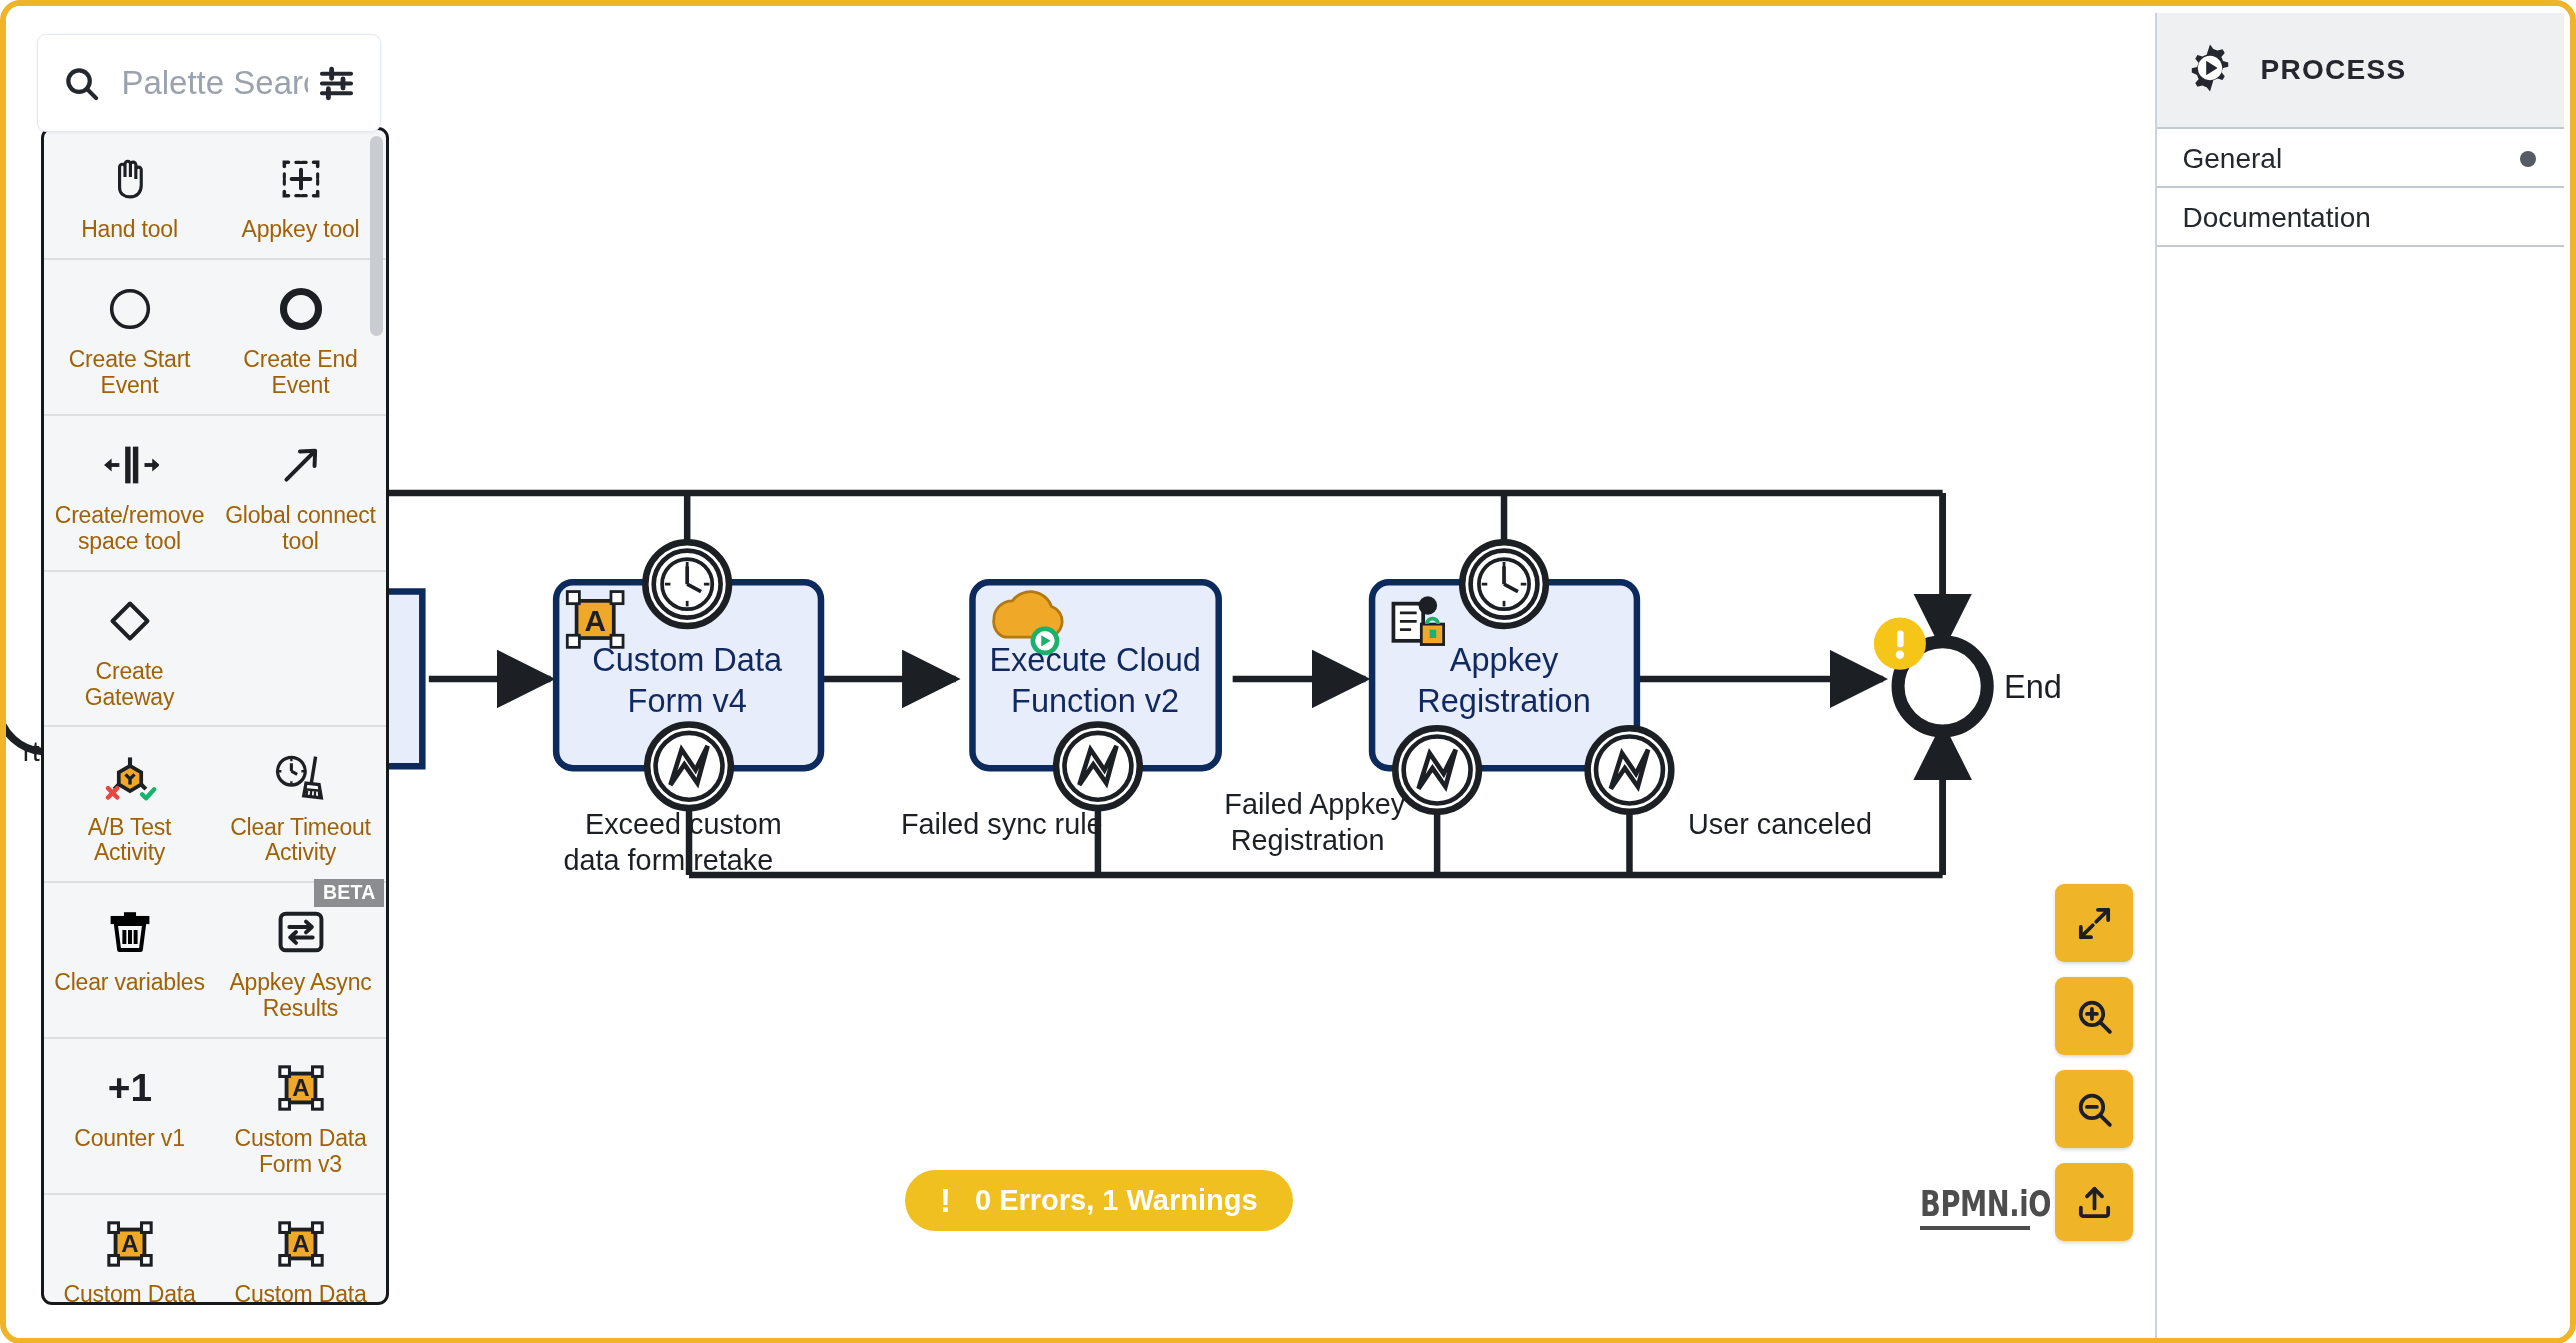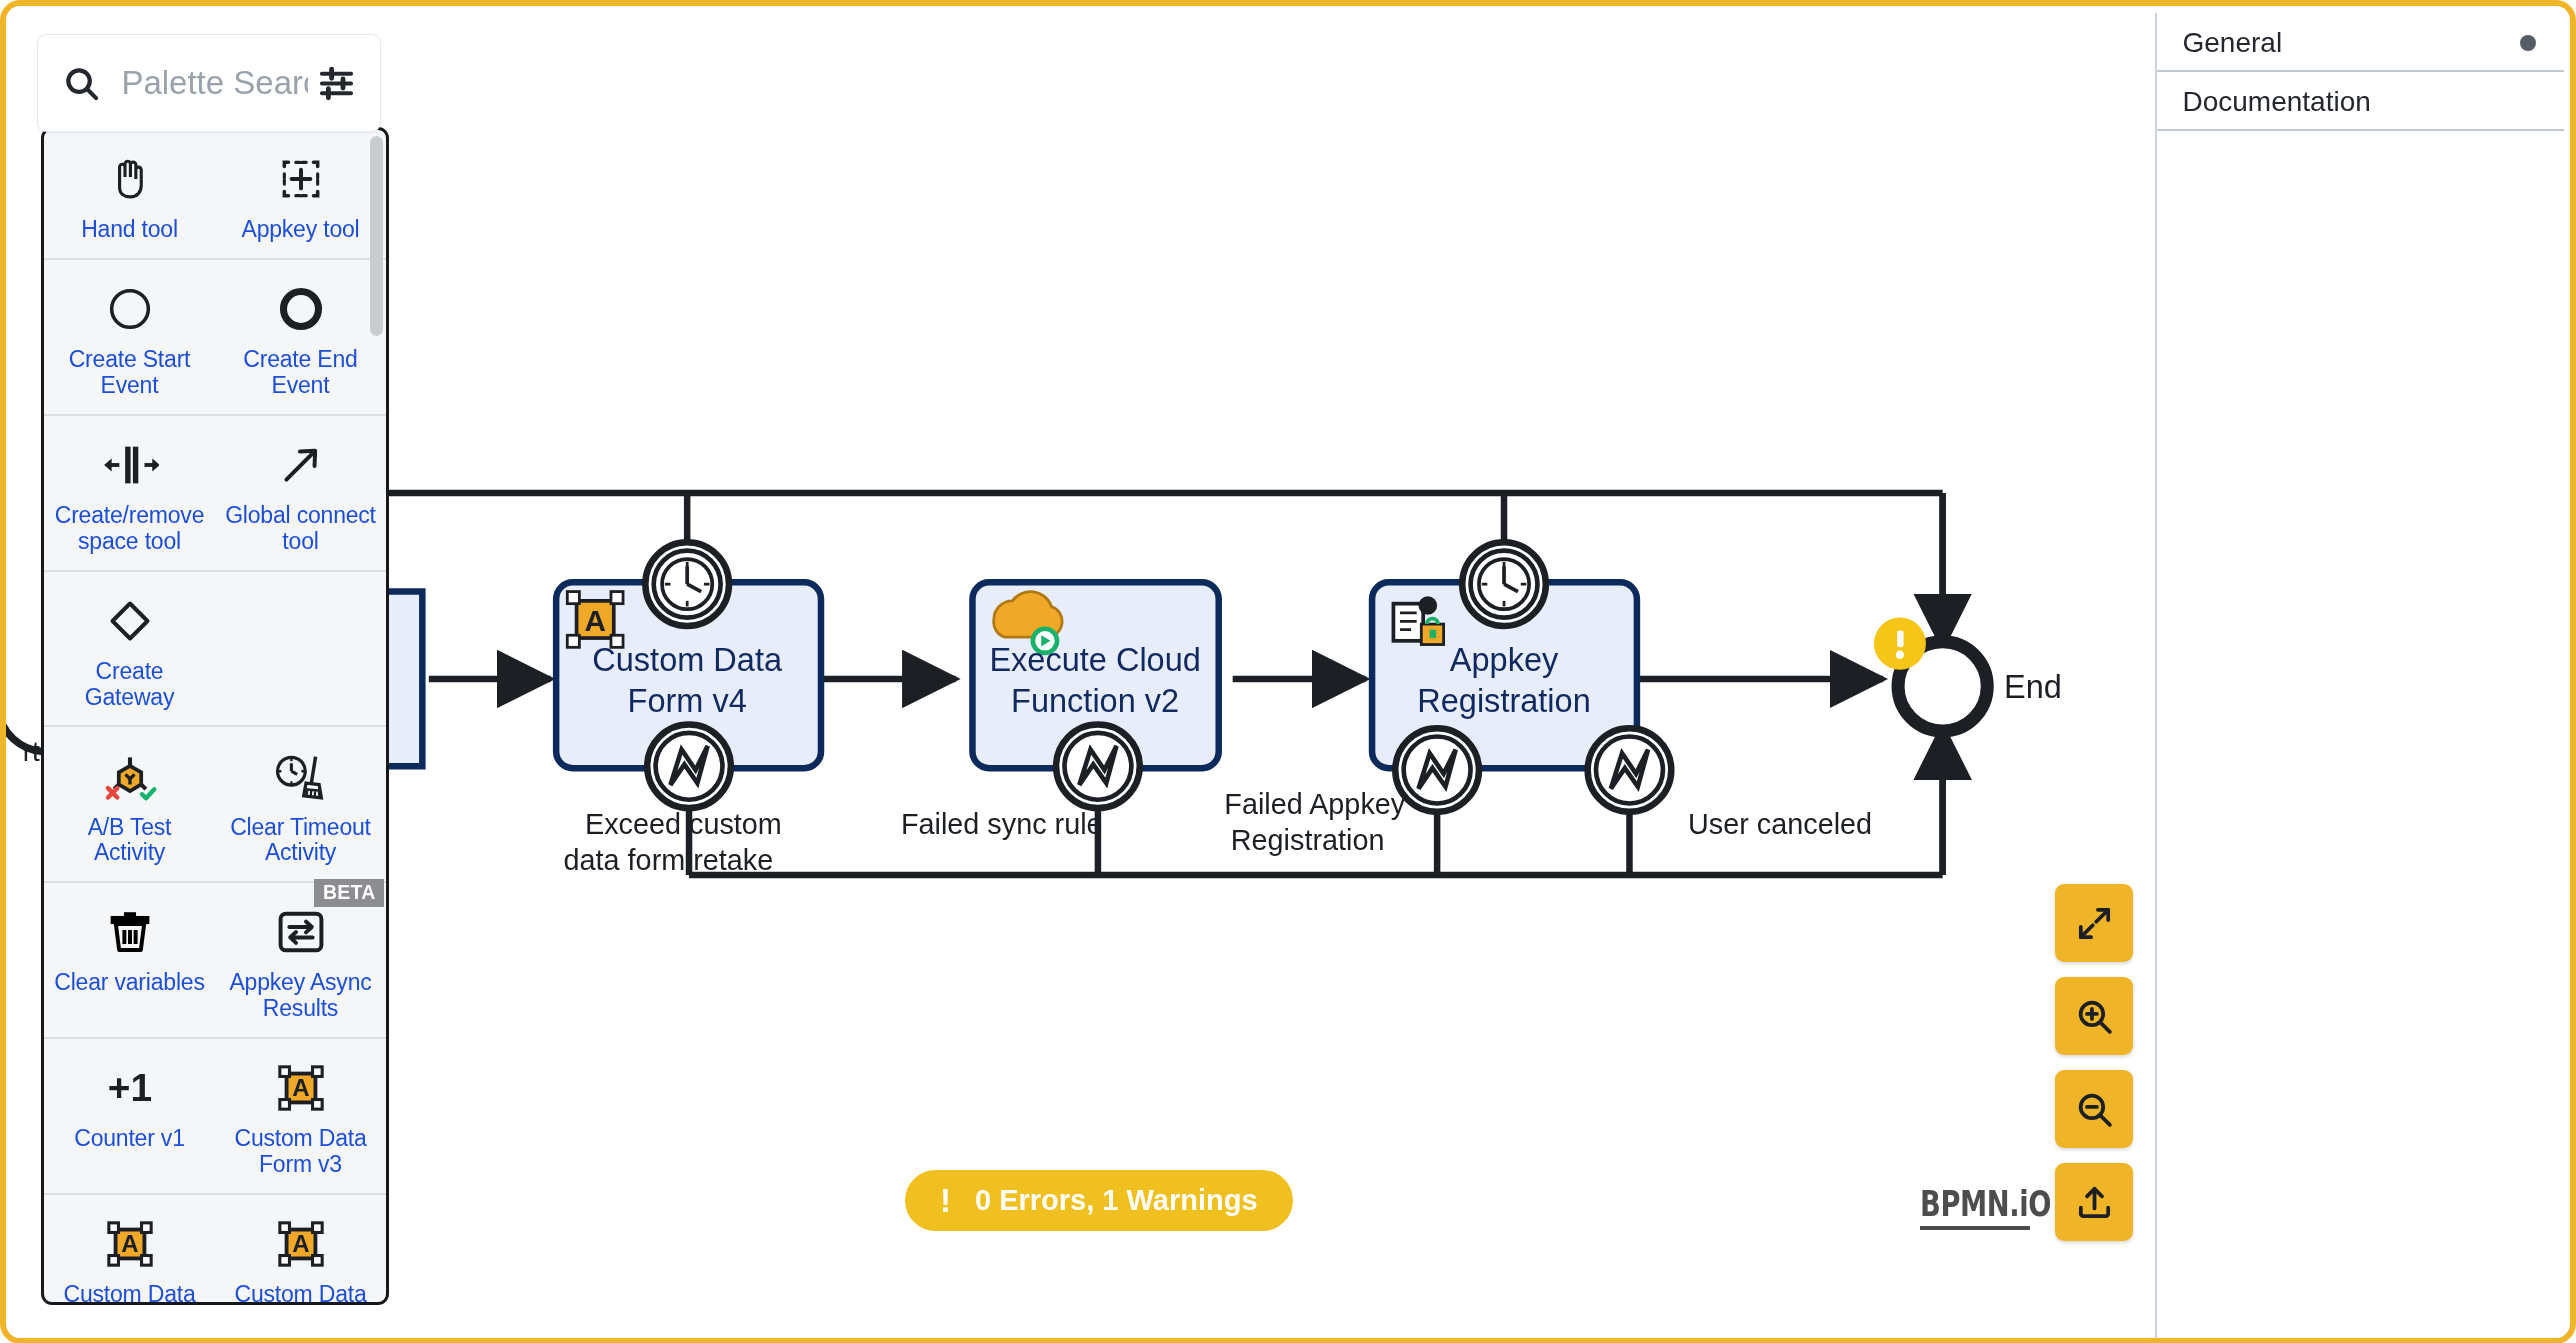--- a/index.html
+++ b/index.html
@@ -86,21 +86,21 @@
   }
   .pal-ico {
     height: 65px;
     display: flex; align-items: center; justify-content: center;
     margin-bottom: 5.6px;
   }
   .pal-label {
     font-size: 23px;
     line-height: 1.12;
     text-align: center;
-    color: #1d4ed8;
+    color: #a16207;
     letter-spacing: -0.2px;
   }
   .beta-badge {
     position: absolute;
     right: 1.9px; top: -3.7px;
     background: #8b8d90;
     color: #ffffff;
     font-size: 19.5px;
     font-weight: 700;
     padding: 1.9px 8.4px 2.8px;
@@ -611,20 +611,30 @@
     <div class="tool-btn">
       <svg width="41" height="41" viewBox="0 0 24 24" fill="none" stroke="#1c2024" stroke-width="2.2" stroke-linecap="round" stroke-linejoin="round">
         <path d="M4 15v3.6A1.4 1.4 0 0 0 5.4 20h13.2a1.4 1.4 0 0 0 1.4-1.4V15"></path>
         <path d="M12 15.5V4"></path>
           <path d="M7.6 8.4 L12 4 L16.4 8.4"></path>
       </svg>
     </div>
   </div>
 
   <aside class="props-panel">
+    <div class="props-header">
+      <span>
+        <svg width="54" height="54" viewBox="0 0 24 24" fill="#24282e">
+          <path d="M12 1.6l1.5 1.9a8.6 8.6 0 0 1 1.8.75l2.3-.6.95 1.65-1.5 1.85c.3.55.55 1.15.7 1.78l2.35.6v1.9l-2.35.6a8.6 8.6 0 0 1-.7 1.78l1.5 1.85-.95 1.65-2.3-.6c-.55.32-1.15.57-1.8.75L12 22.4l-1.5-1.9a8.6 8.6 0 0 1-1.8-.75l-2.3.6-.95-1.65 1.5-1.85a8.6 8.6 0 0 1-.7-1.78L3.9 14.05v-1.9l2.35-.6c.16-.63.4-1.23.7-1.78L5.45 7.92l.95-1.65 2.3.6c.55-.32 1.15-.57 1.8-.75L12 1.6z"></path>
+          <circle cx="12" cy="12" r="5.4" fill="#ffffff"></circle>
+          <path d="M10.3 8.8 L15.4 12 L10.3 15.2 Z" fill="#24282e"></path>
+        </svg>
+      </span>
+      <span class="props-title">PROCESS</span>
+    </div>
     <div class="props-group">
       <span class="props-group-label">General</span>
       <span class="props-dot"></span>
     </div>
     <div class="props-group">
       <span class="props-group-label">Documentation</span>
     </div>
   </aside>
 
 </div>

